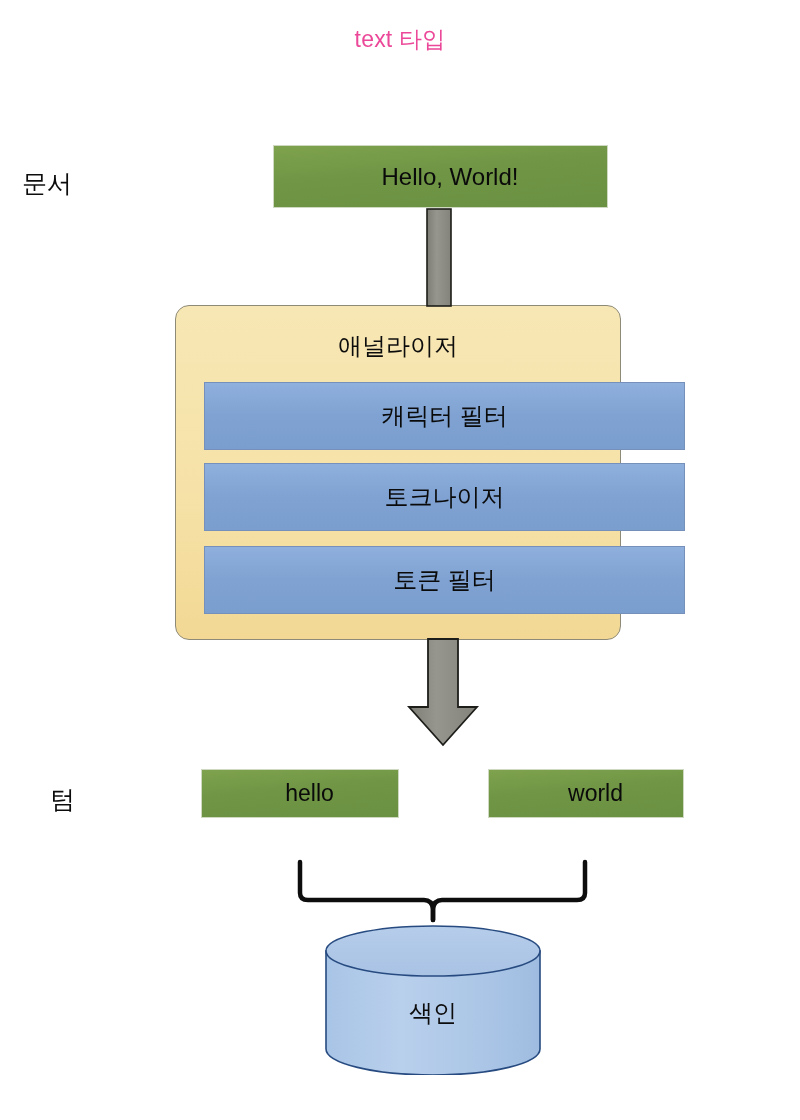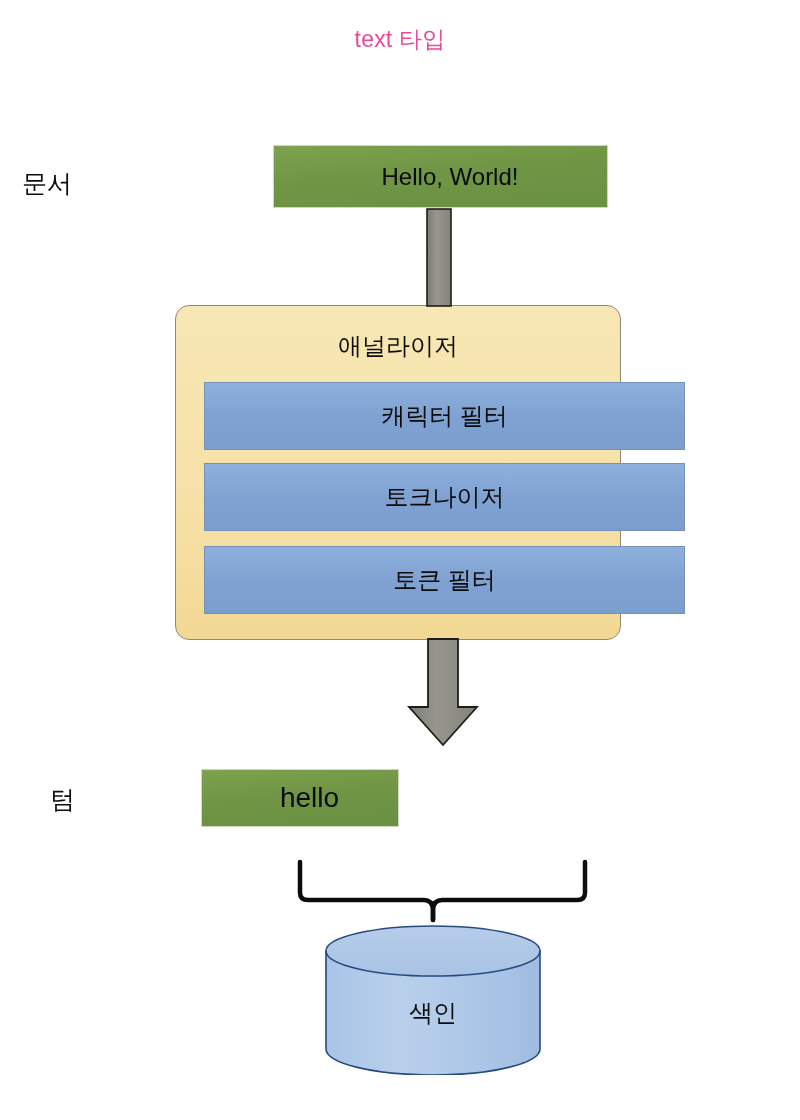--- a/index.html
+++ b/index.html
@@ -55,22 +55,22 @@
     box-sizing: border-box;
     padding-left: 19px;
   }
   .doc-box {
     left: 273px; top: 145px;
     width: 335px; height: 63px;
     font-size: 24px;
   }
   .token-box {
     top: 769px;
-    height: 58px;
-    font-size: 28px;
+    height: 49px;
+    font-size: 23px;
   }
   .token-hello { left: 201px; width: 198px; }
   .token-world { left: 488px; width: 196px; }
 
   
   .analyzer {
     left: 175px; top: 305px;
     width: 446px; height: 335px;
     background: linear-gradient(180deg, #f7e7b4 0%, #f6e2a8 55%, #f2d894 100%);
     border: 1px solid #8e8a78;
@@ -139,20 +139,21 @@
   <div class="abs green-box doc-box">Hello, World!</div>
 
   <div class="abs analyzer">
     <div class="analyzer-title">애널라이저</div>
     <div class="blue-box blue-1">캐릭터 필터</div>
     <div class="blue-box blue-3">토큰 필터</div>
     <div class="blue-box blue-2">토크나이저</div>
   </div>
 
   <div class="abs green-box token-box token-hello">hello</div>
+  <div class="abs green-box token-box token-world">world</div>
 
   <div class="abs cylinder">
     <svg width="216" height="150" viewBox="0 0 216 150">
       <defs>
         <linearGradient id="cylBody" x1="0" y1="0" x2="1" y2="0">
           <stop offset="0%" stop-color="#a8c4e6"></stop>
           <stop offset="35%" stop-color="#b9d0ec"></stop>
           <stop offset="75%" stop-color="#aac5e6"></stop>
           <stop offset="100%" stop-color="#9fbce0"></stop>
         </linearGradient>

